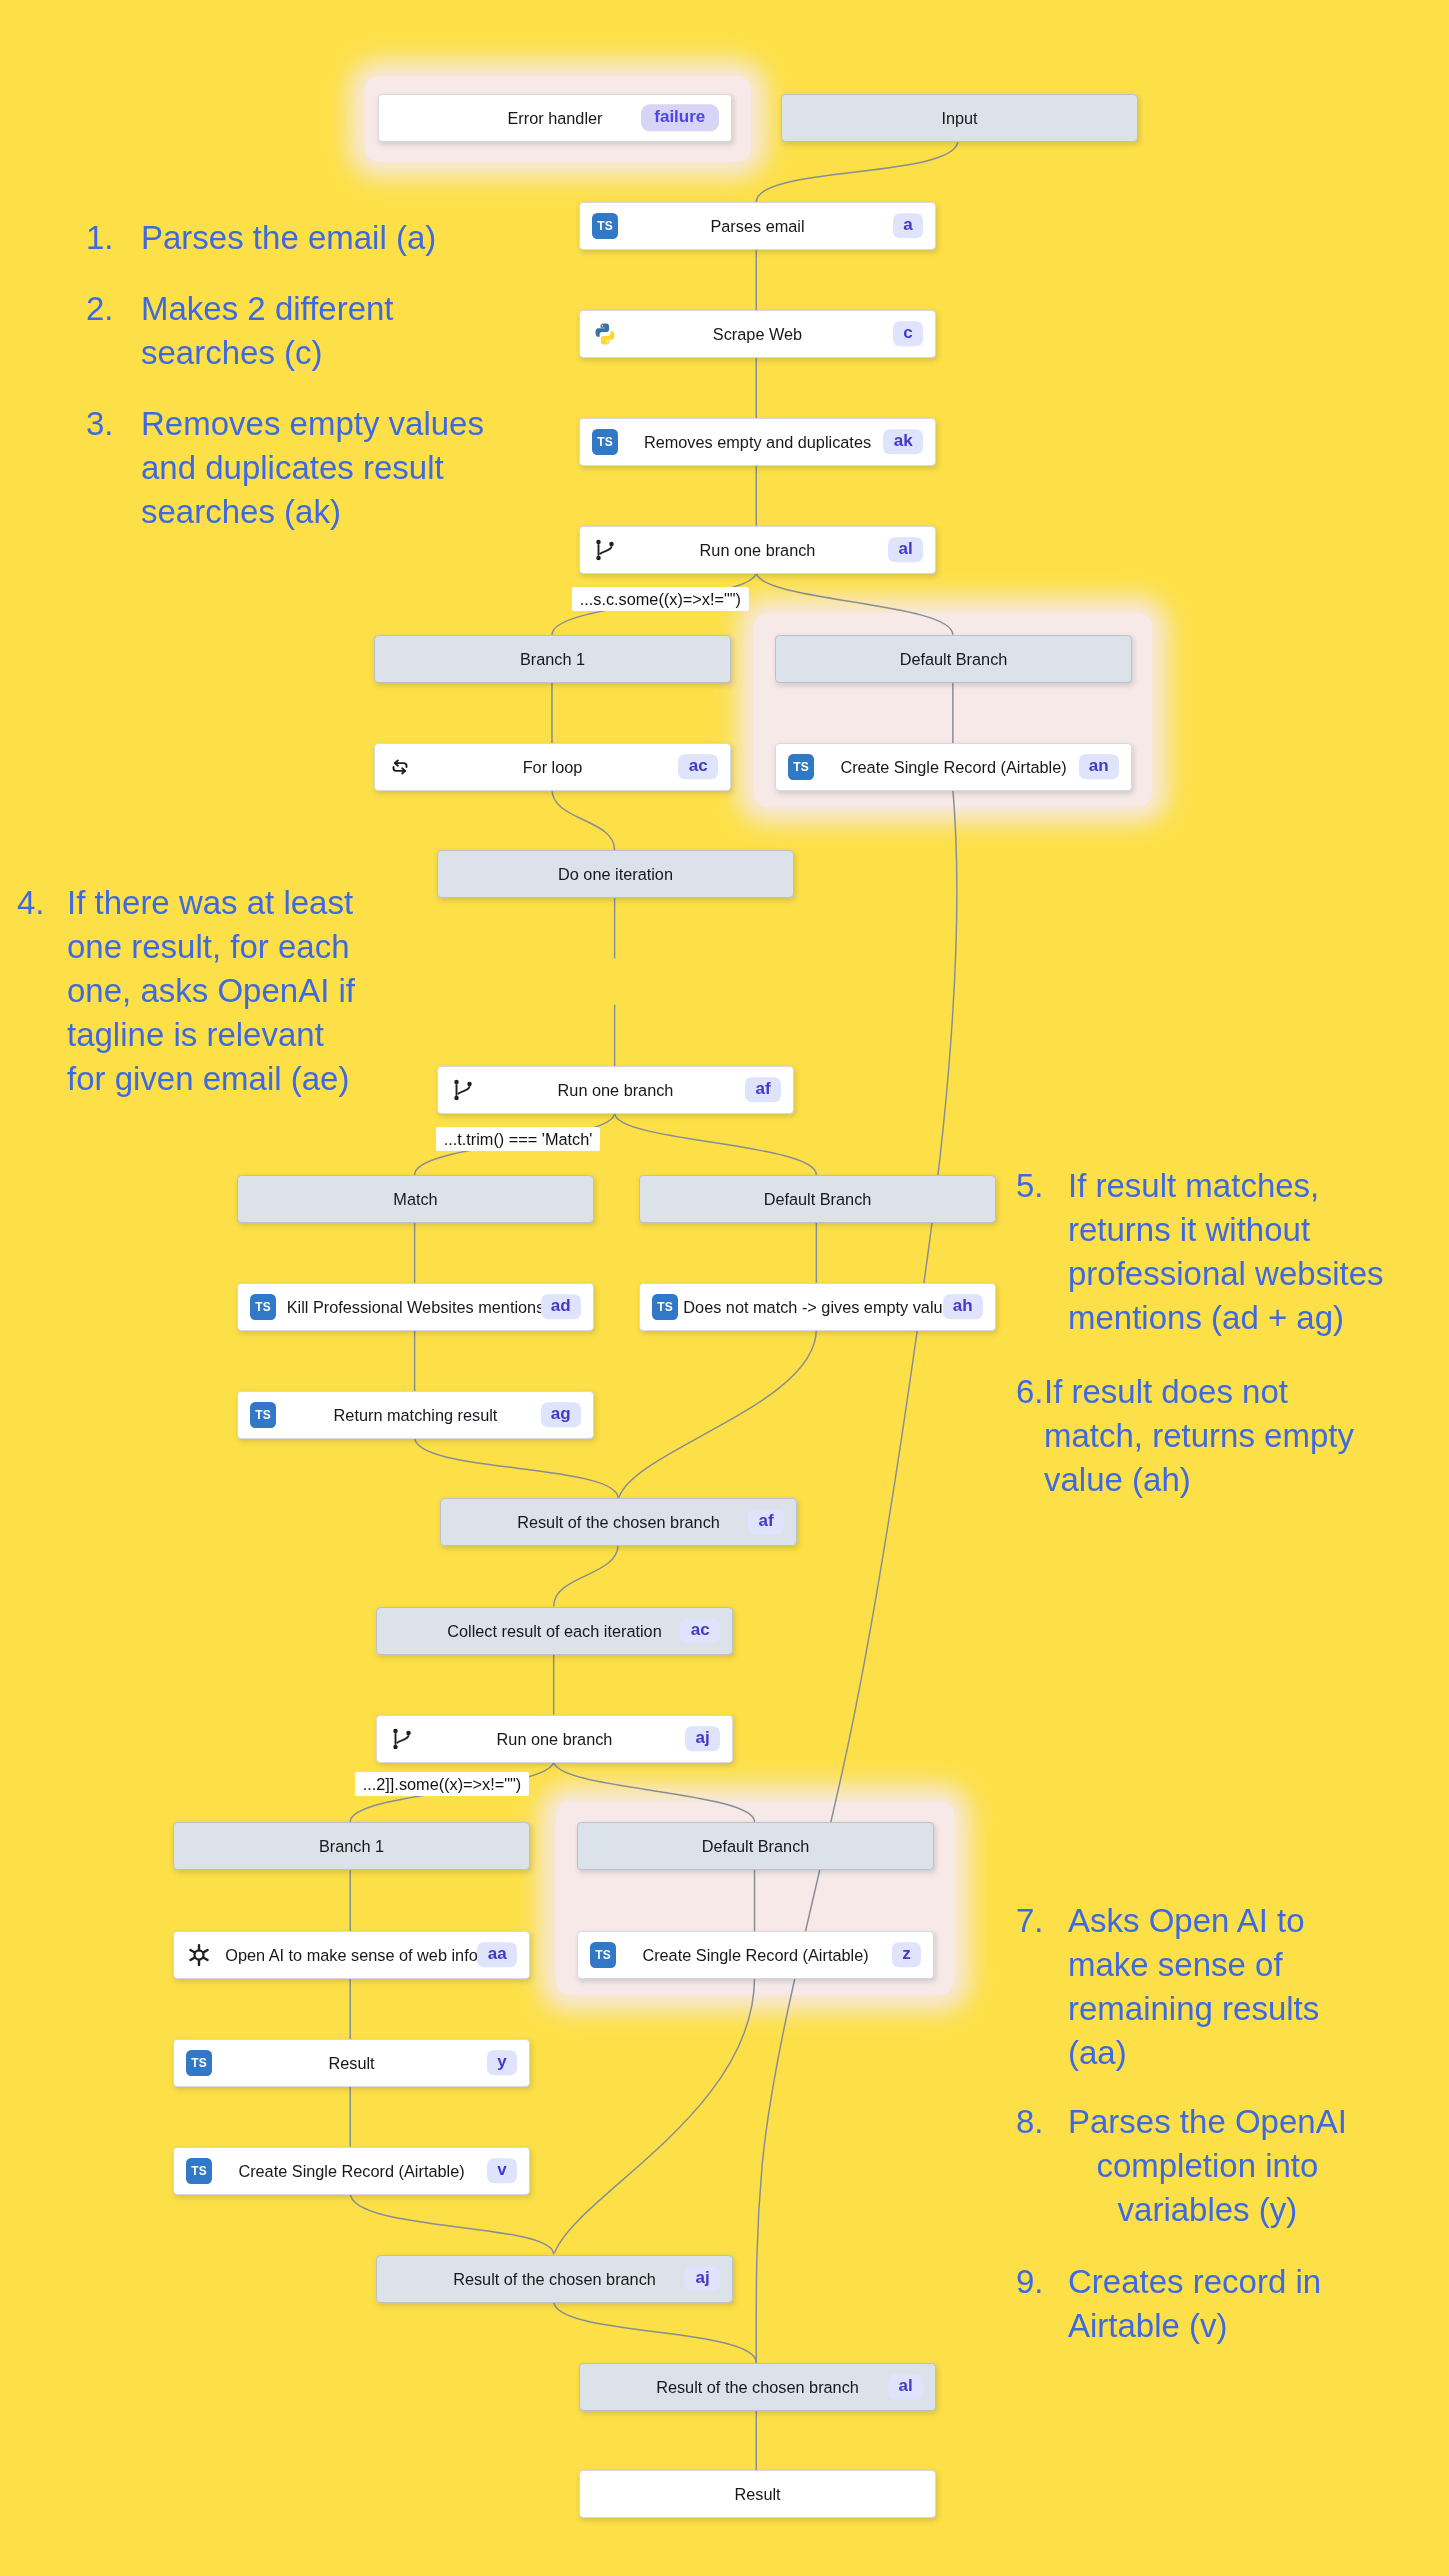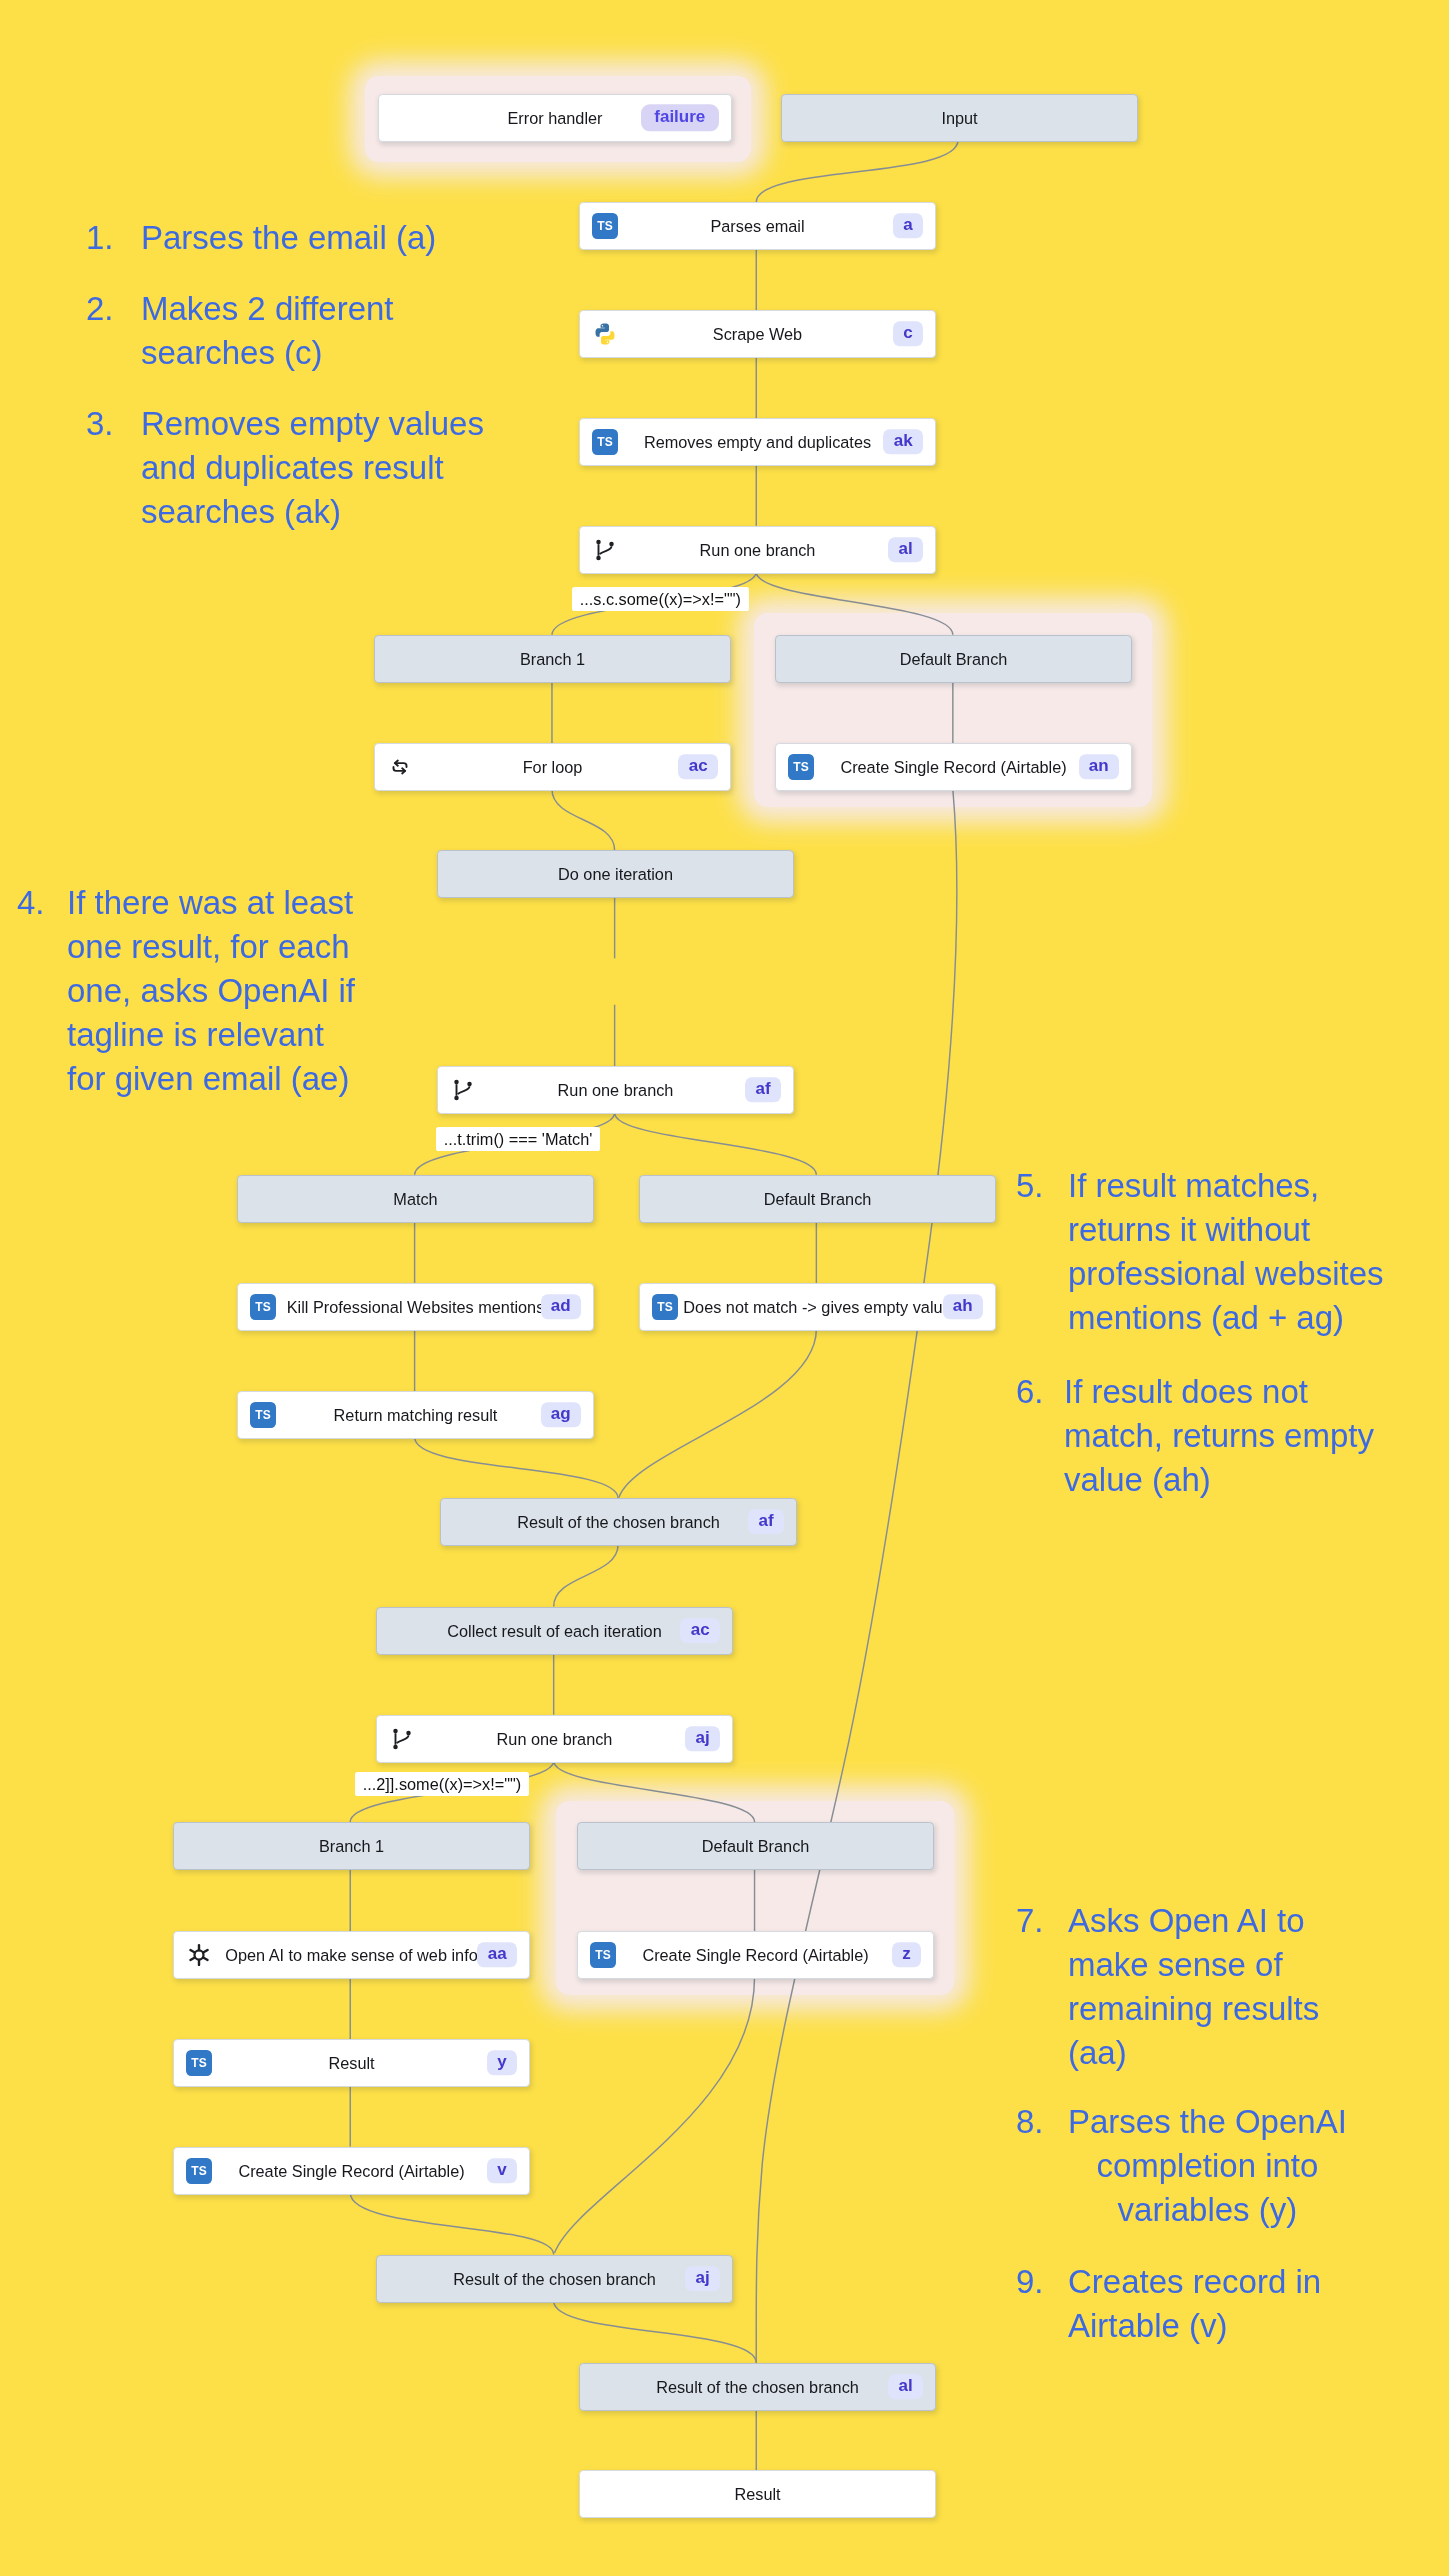--- a/index.html
+++ b/index.html
@@ -287,21 +287,21 @@
     </div>
     <div class="ann" style="left: 1016px; top: 1164px;">
       <span class="num">5.</span>
       <span class="txt" style="margin-left: 52px;">If result matches,
 returns it without
 professional websites
 mentions (ad + ag)</span>
     </div>
     <div class="ann" style="left: 1016px; top: 1370px;">
       <span class="num">6.</span>
-      <span class="txt" style="margin-left: 48px;">If result does not
+      <span class="txt" style="margin-left: 28px;">If result does not
 match, returns empty
 value (ah)</span>
     </div>
     <div class="ann" style="left: 1016px; top: 1899px;">
       <span class="num">7.</span>
       <span class="txt" style="margin-left: 52px;">Asks Open AI to
 make sense of
 remaining results
 (aa)</span>
     </div>

